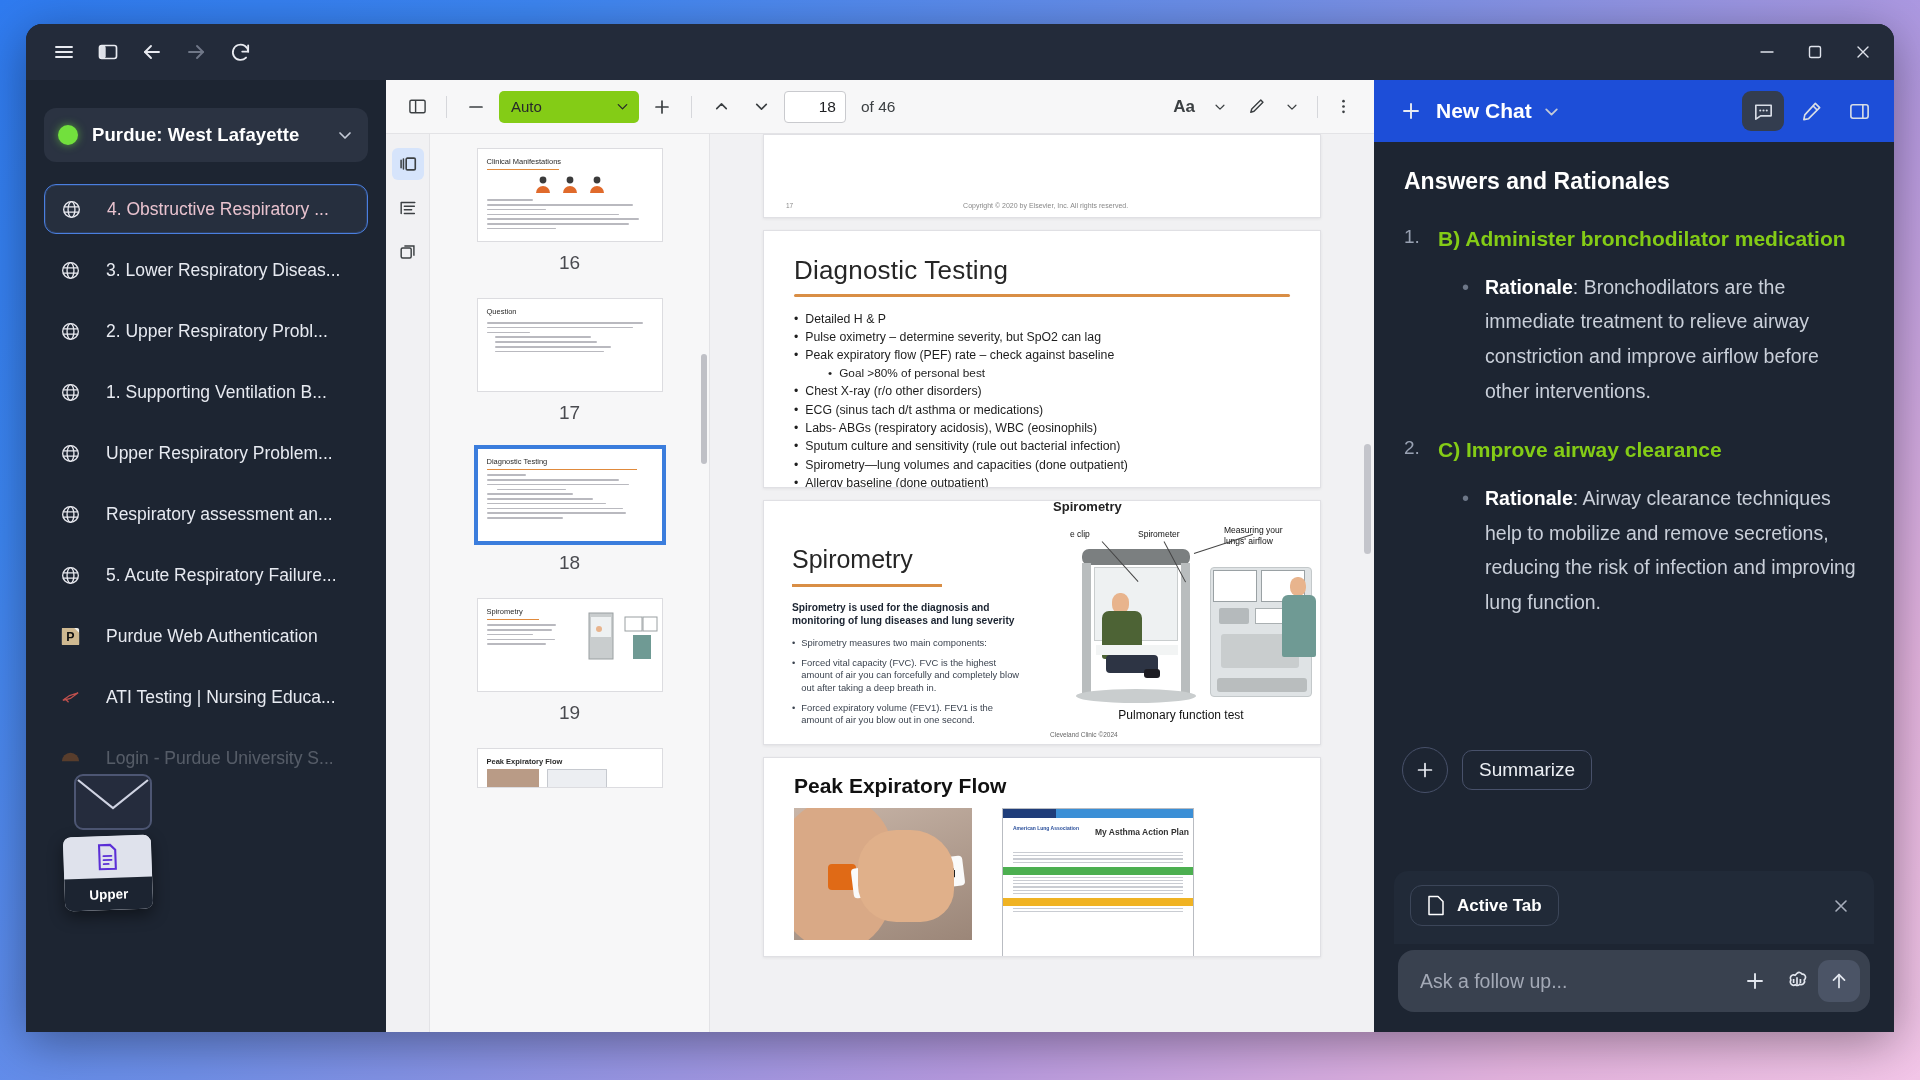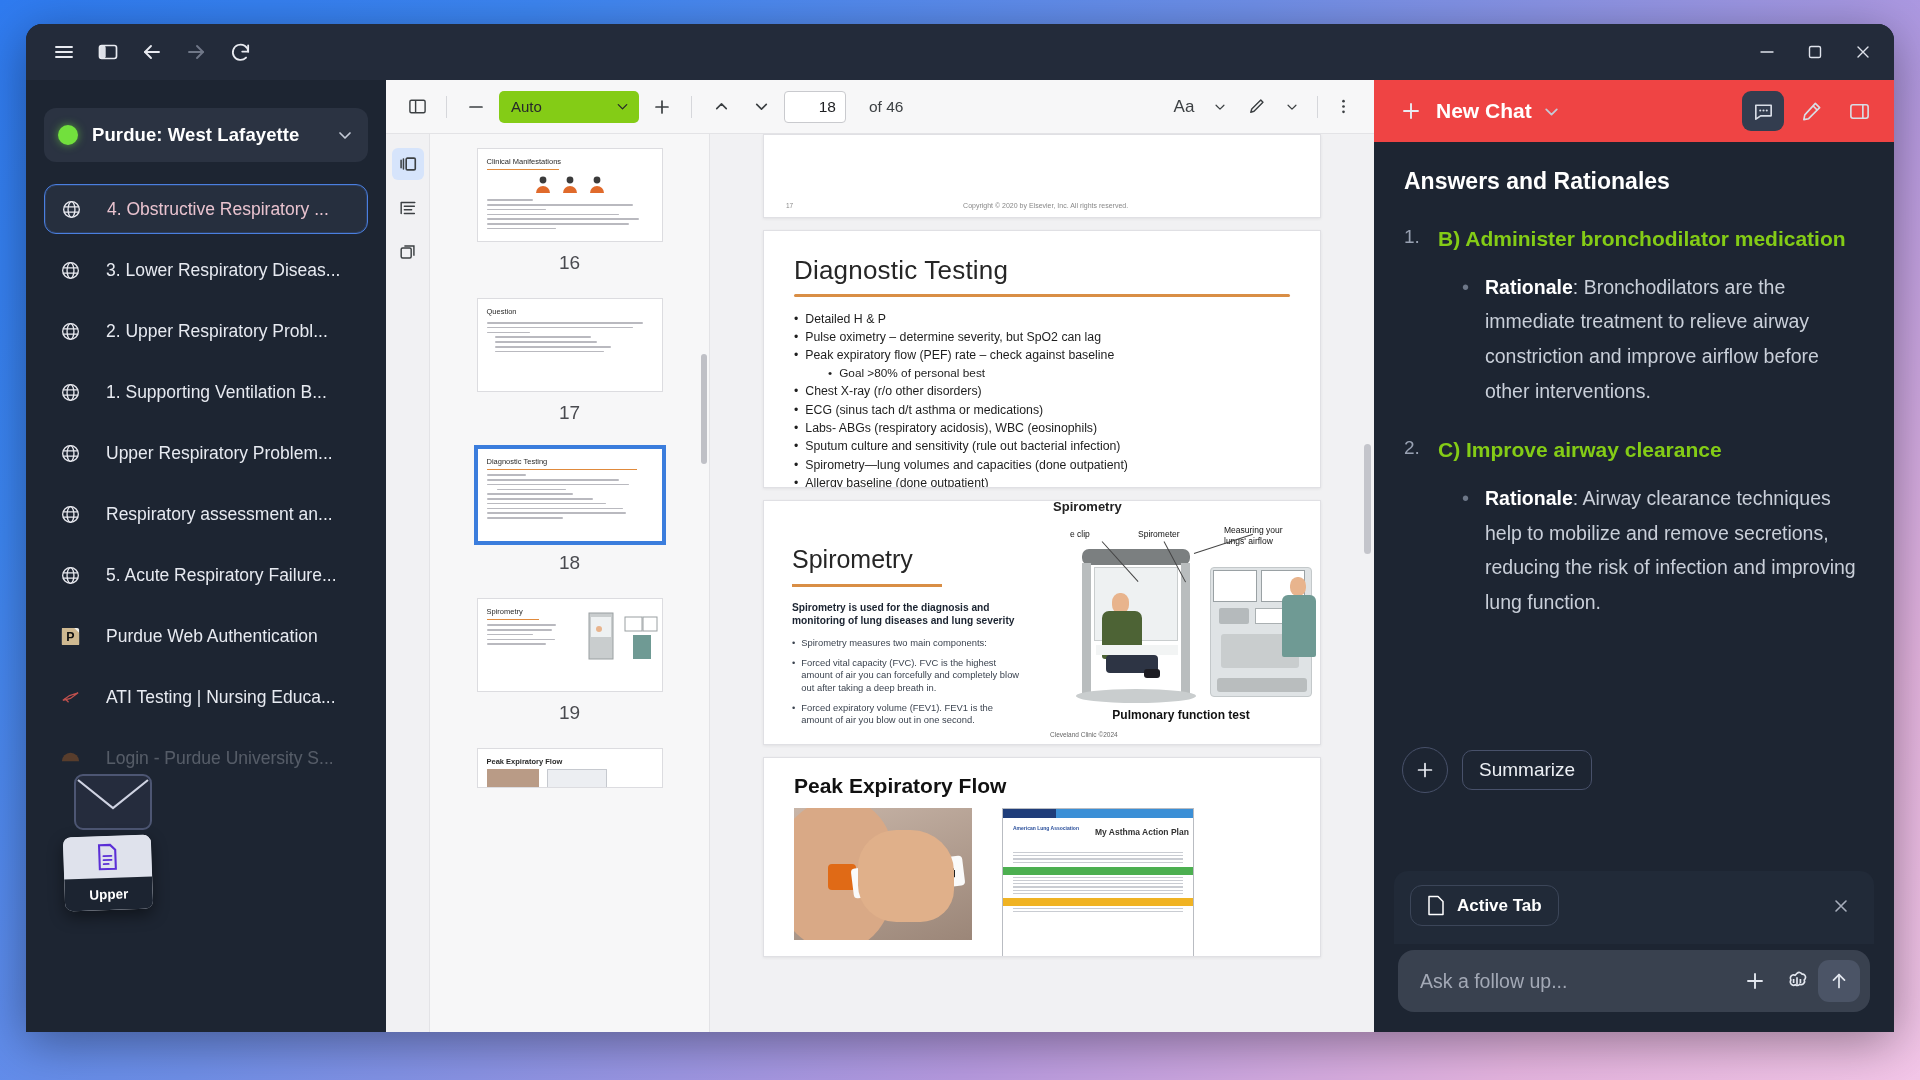--- a/index.html
+++ b/index.html
@@ -84,22 +84,22 @@
   .pt-sep{ width:1px;height:22px;background:#d6d7db; margin:0 6px; }
   #zoom-select{
     width:140px;height:32px; background:#84cc16; border:none; border-radius:5px;
     display:flex;align-items:center;justify-content:space-between; padding:0 9px 0 12px;
     font-size:15px; color:#27282b; cursor:pointer;
   }
   #page-input{
     width:62px;height:32px;background:#fff;border:1px solid #c9cace;border-radius:4px;
     text-align:right; padding-right:9px; font-size:15.5px; color:#1f2023; font-family:inherit;
   }
-  #page-total{ font-size:15.5px;color:#3c4043; margin-left:17px;}
-  .pt-right{ margin-left:auto; display:flex; align-items:center; gap:2px;}
+  #page-total{ font-size:15.5px;color:#3c4043; margin-left:9px;}
+  .pt-right{ margin-left:auto; display:flex; align-items:center; gap:2px;font-weight:bold;}
   #pdf-main{ flex:1; display:flex; min-height:0; position:relative;}
   
   #thumb-rail{
     width:44px; background:#f1f1f3; border-right:1px solid #e3e3e6;
     display:flex; flex-direction:column; align-items:center; gap:12px; padding-top:14px; flex:none;
   }
   .rail-btn{ width:32px;height:32px;border-radius:6px;display:flex;align-items:center;justify-content:center;
     color:#3c4043; cursor:pointer;}
   .rail-btn.active{ background:#d6e4fb; }
   #thumb-panel{
@@ -140,21 +140,21 @@
   .bul.sub{ padding-left:34px; font-size:11.8px;}
   
   #slide-19{ height:245px; display:flex; padding:14px 0 0 0; position:relative;}
   #slide-19 .left{ width:50%; padding:30px 16px 0 28px;}
   #slide-19 .stitle{ font-size:25px;color:#262626;}
   #slide-19 .srule{ height:2.5px;background:#d98e45;width:150px;margin:10px 0 14px 0;}
   #slide-19 .lead{ font-size:10.2px; font-weight:700; color:#1a2330; line-height:1.35; margin-bottom:9px;}
   #slide-19 .sb{ font-size:9.4px;color:#3c4450;line-height:1.35;display:flex;gap:6px;margin-bottom:7px;}
   #slide-19 .right{ width:50%; position:relative; }
   #slide-19 .cap{ position:absolute; bottom:22px; left:0; right:0; text-align:center;
-    font-size:12px; font-weight:700; color:#111;}
+    font-size:12px; font-weight:400; color:#111;}
   #slide-19 .cc{ position:absolute; bottom:6px; left:8px; font-size:6.5px; color:#666;}
   .lbl{ position:absolute; font-size:8.5px; color:#111; }
   .toptrunc{ position:absolute; top:-2px; left:52%; font-size:13px;font-weight:700;color:#222;}
   
   .booth{ position:absolute; left:40px; top:34px; width:108px; height:150px; }
   .booth-top{ position:absolute;left:0;top:0;width:108px;height:16px;background:#7b7f80;border-radius:7px;}
   .booth-side{ position:absolute; top:14px; width:9px; height:134px; background:#b9bdbe;}
   .booth-glass{ position:absolute; left:12px; top:18px; width:84px;height:74px; background:#eef1f2; border:1px solid #c9cdce;}
   .booth-base{ position:absolute;left:-6px;bottom:-4px;width:120px;height:14px;background:#c9cdce;border-radius:50%;}
   .person-head{ position:absolute; width:17px;height:20px;background:#e8b48d;border-radius:45% 45% 40% 40%;}
@@ -176,21 +176,21 @@
   .photo .hand{ position:absolute; left:64px;top:22px; width:96px;height:92px;background:#e0b08a;border-radius:40% 45% 35% 40%;}
   .asthma-form{ width:192px;height:150px;background:#fff;border:1px solid #b9bcc2;position:relative;overflow:hidden;}
   .af-bar{ height:9px; background:linear-gradient(90deg,#1f3d7a 0 28%,#3b8fd6 28% 100%);}
   .af-title{ font-size:8.5px; font-weight:700; color:#333; position:absolute; left:92px; top:18px;}
   .af-logo{ position:absolute;left:10px;top:16px;font-size:5px;line-height:1.5;color:#2a4f9b;font-weight:700;}
   .af-line{ height:1.2px;background:#c9ccd2;margin:2px 10px;}
   .af-green{ height:8px;background:#4caf50;margin:4px 0 2px 0;}
   .af-yellow{ height:8px;background:#f0b323;margin:4px 0 2px 0;}
   
   #chat-panel{ width:520px; background:#1d2532; flex:none; display:flex; flex-direction:column; position:relative;}
-  #chat-header{ height:62px; display:flex; align-items:center; padding:0 14px 0 18px; background:#ef4444; flex:none;}
+  #chat-header{ height:62px; display:flex; align-items:center; padding:0 14px 0 18px; background:#1d4ed8; flex:none;}
   #new-chat-plus{ width:38px;height:38px;display:flex;align-items:center;justify-content:center;color:#e9ecf2;cursor:pointer;border-radius:8px;}
   #new-chat-label{ color:#fff; font-size:21px; font-weight:600; margin:0 10px 0 6px;}
   #chat-header .hdr-right{ margin-left:auto; display:flex; align-items:center; gap:6px;}
   .ch-btn{ width:42px;height:40px;display:flex;align-items:center;justify-content:center;border-radius:9px;color:#d8dde6;cursor:pointer;}
   .ch-btn.active{ background:#333d4f; }
   #chat-body{ flex:1; overflow:hidden; padding:26px 30px 0 30px; position:relative;}
   #chat-title{ color:#fff; font-size:23px; font-weight:700; margin-bottom:28px;}
   .ans-item{ display:flex; gap:14px; margin-bottom:6px;}
   .ans-num{ color:#98a1b2; font-size:19px; padding-top:3px; flex:none; width:20px;}
   .ans-head{ color:#84cc16; font-size:21px; font-weight:700; line-height:1.55;}

